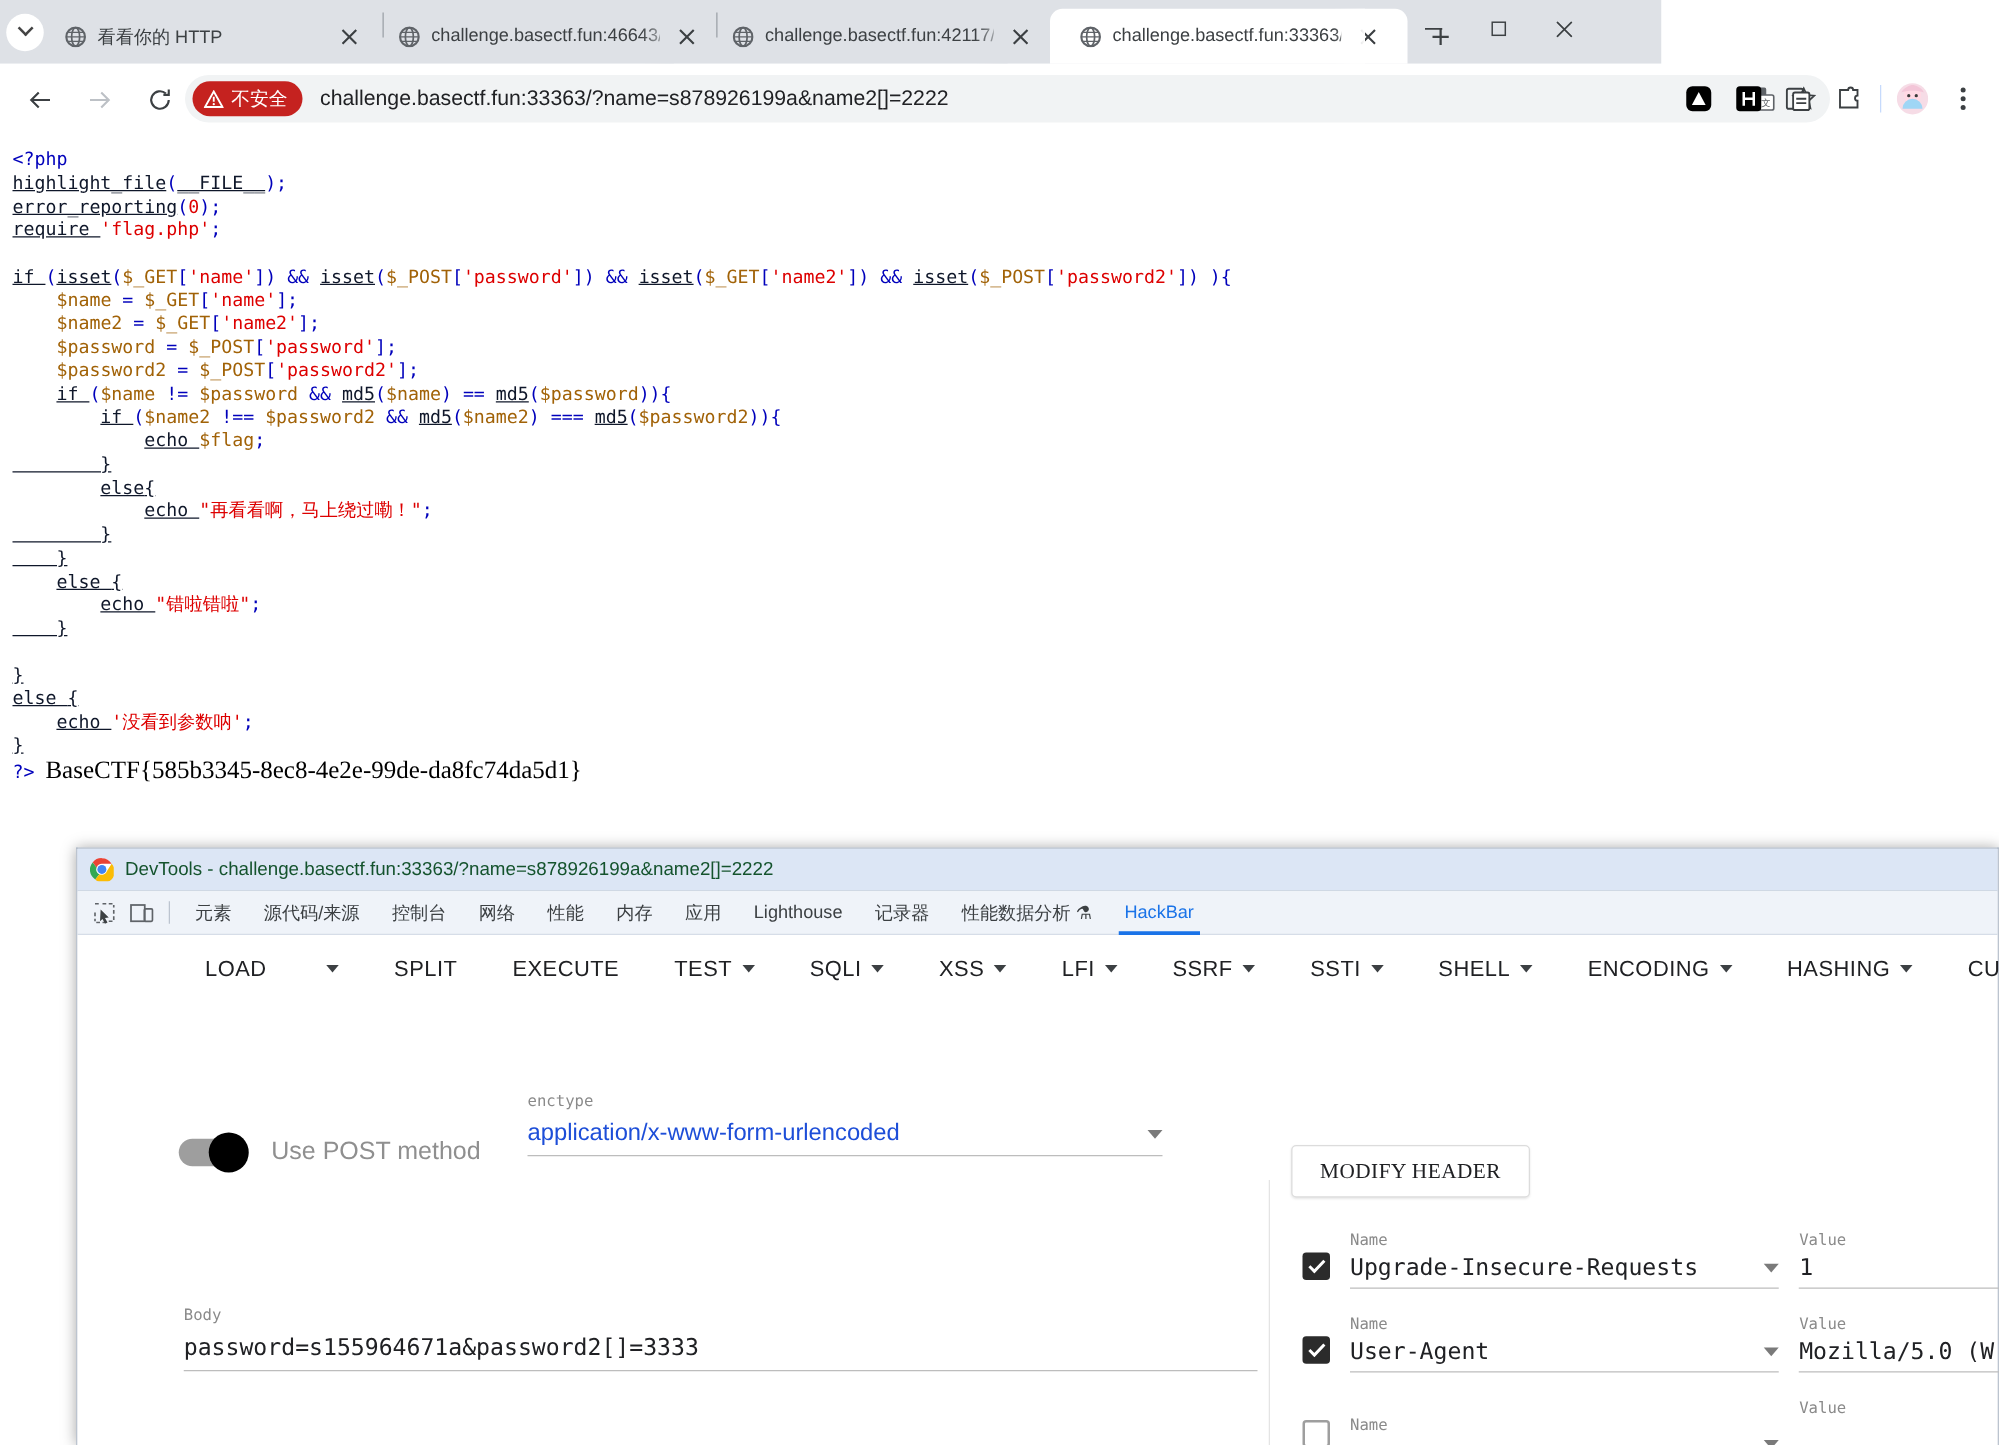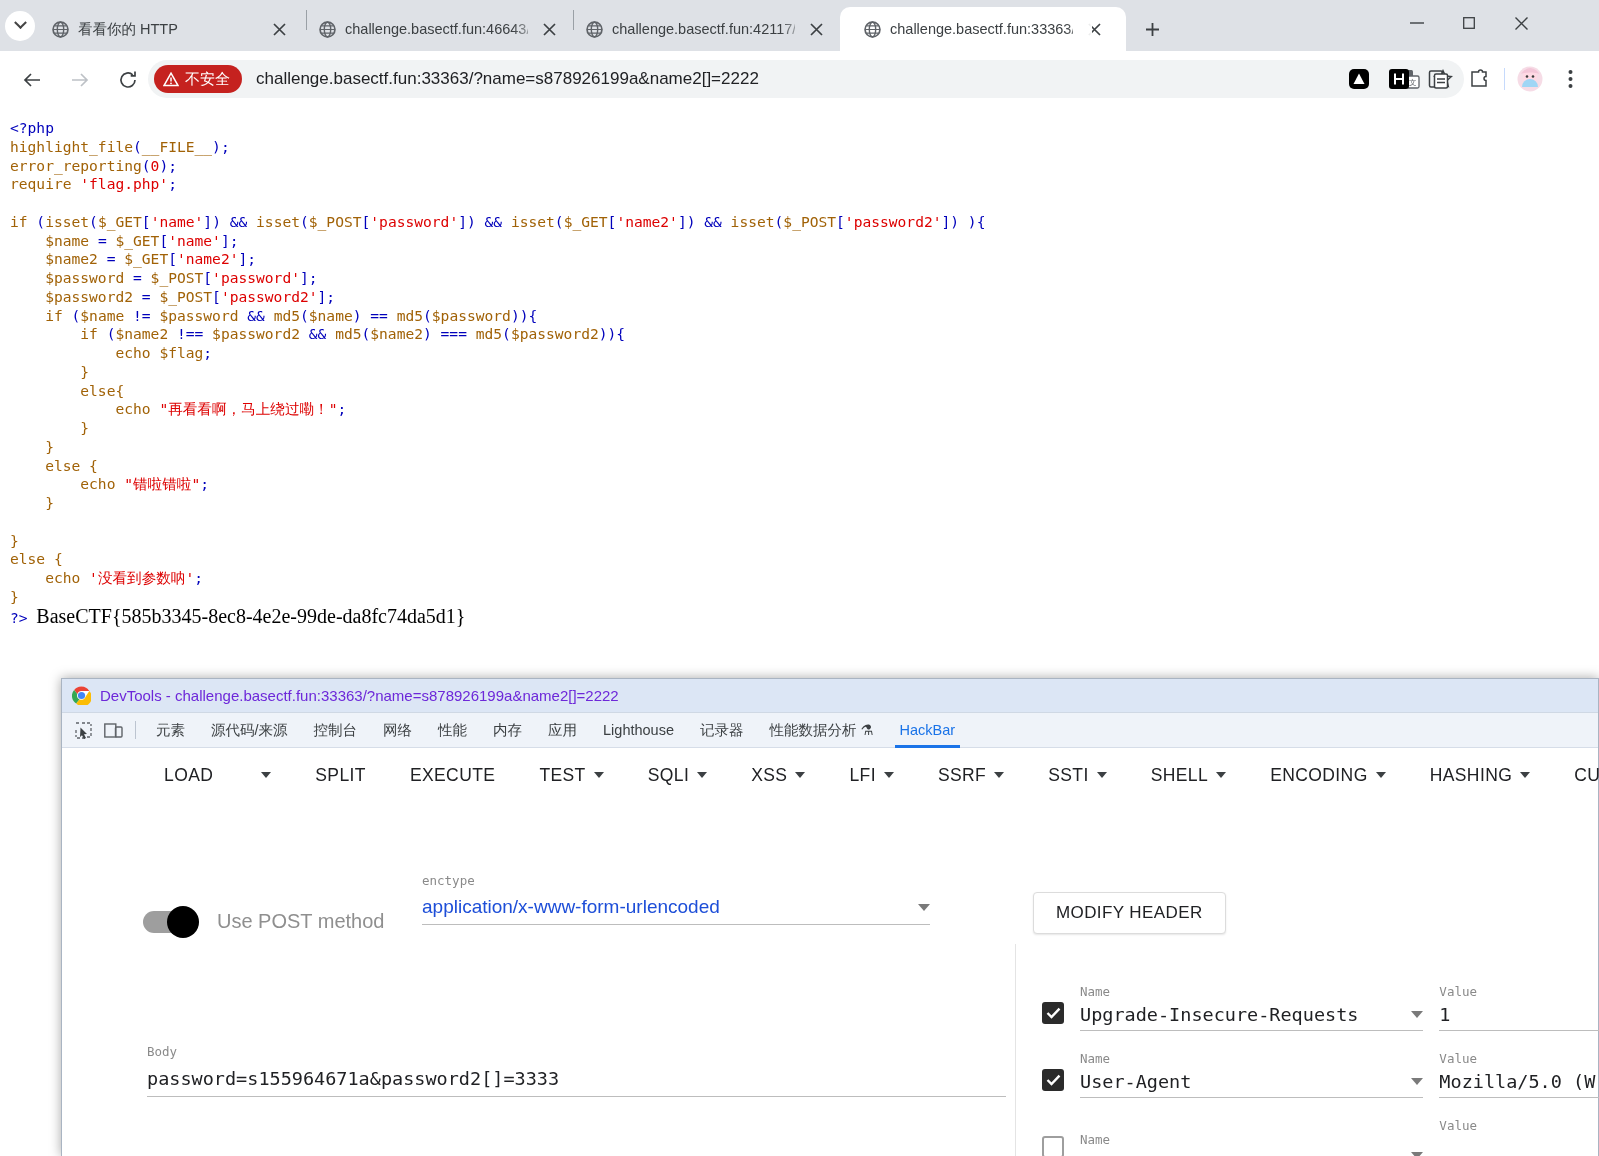--- a/index.html
+++ b/index.html
@@ -3,21 +3,21 @@
 <meta charset="utf-8">
 <style>
   * { box-sizing: border-box; margin:0; padding:0; }
   html, body { width:1599px; height:1156px; overflow:hidden; background:#fff;
     font-family:"Liberation Sans", sans-serif; }
 
   
   .browser { position:absolute; inset:0; background:#fff; }
 
   
-  .tabstrip { position:absolute; left:0; top:0; width:1599px; height:51px;
+  .tabstrip { position:absolute; left:0; top:0; width:1329px; height:51px;
     background:#dee1e6; display:flex; align-items:flex-end; }
   .tab-list-btn { width:40px; height:51px; display:flex; align-items:center;
     justify-content:center; }
   .tab-list-chip { width:30px; height:30px; border-radius:50%; background:#fff;
     display:flex; align-items:center; justify-content:center; }
   .chev { width:9px; height:9px; border-right:2px solid #444; border-bottom:2px solid #444;
     transform:rotate(45deg) translate(-2px,-2px); }
 
   .tab { height:44px; display:flex; align-items:center; position:relative;
     border-radius:10px 10px 0 0; padding:0 4px 0 12px; }
@@ -59,30 +59,30 @@
     justify-content:center; }
 
   
   .page { position:absolute; left:0; top:108px; width:1599px; height:1048px;
     background:#fff; overflow:hidden; }
   pre.code { font-family:"DejaVu Sans Mono", monospace; font-size:14.6px;
     line-height:18.75px; color:#006600; padding:11px 0 0 10px; white-space:pre; }
   .kw   { color:#0000bb; }   
   .dflt { color:#a16207; }
   .str  { color:#dd0000; }
-  .def  { color:#a16207; }
+  .def  { color:#0f172a;text-decoration:underline; }
   .flagline { font-family:"Liberation Serif", serif; font-size:20px; color:#000; }
 
   
   .devtools { position:absolute; left:61px; top:678px; width:1538px; height:478px;
     background:#fff; border:1px solid #a9b4c2; border-bottom:none;
     box-shadow:0 0 11px rgba(0,0,0,.35); }
   .dt-title { height:34px; background:#dce6f5; display:flex; align-items:center;
     padding-left:10px; gap:9px; border-bottom:1px solid #cfd8e4; }
-  .dt-title .ttxt { font-size:15px; color:#6d28d9; }
+  .dt-title .ttxt { font-size:15px; color:#14532d; }
   .dt-tabs { height:35px; background:#eff3f9; display:flex; align-items:center;
     padding-left:6px; gap:0; border-bottom:1px solid #d6dde8; }
   .dt-iconbtn { width:30px; height:28px; display:flex; align-items:center;
     justify-content:center; }
   .dt-div { width:1px; height:18px; background:#bcc4d0; margin:0 7px; }
   .dt-tab { height:35px; display:flex; align-items:center; padding:0 13px;
     font-size:14.5px; color:#3c4043; position:relative; }
   .dt-tab.act { color:#1a73e8; }
   .dt-tab.act::after { content:""; position:absolute; left:8px; right:8px;
     bottom:0; height:2.5px; background:#1a73e8; }
@@ -446,21 +446,21 @@
         </div>
       </div>
 
       <div style="position:absolute;left:85px;top:296px;width:859px;">
         <div class="fieldlabel">Body</div>
         <div class="fieldval underline" style="padding:9px 0 7px;">password=s155964671a&amp;password2[]=3333</div>
       </div>
 
       <div style="position:absolute;left:953px;top:196px;width:1px;height:212px;background:#e4e4e4;"></div>
 
-      <div style="position:absolute;left:971px;top:144px;">
+      <div style="position:absolute;left:971px;top:168px;font-family:Liberation Serif, serif;">
         <div class="btn-outline">
           <span>MODIFY HEADER</span>
         </div>
       </div>
 
       <div id="hdr-rows" style="position:absolute;left:980px;top:236px;width:560px;">
           <div style="display: flex; align-items: flex-end; gap: 16px; margin-bottom: 20px;">
             <div class="hdr-check" style="margin-bottom: 7px;">
               <svg width="15" height="12" viewBox="0 0 15 12">
                 <path d="M1.5 6 L5.5 10 L13.5 1.6" fill="none" stroke="#fff" stroke-width="2.4"></path>

